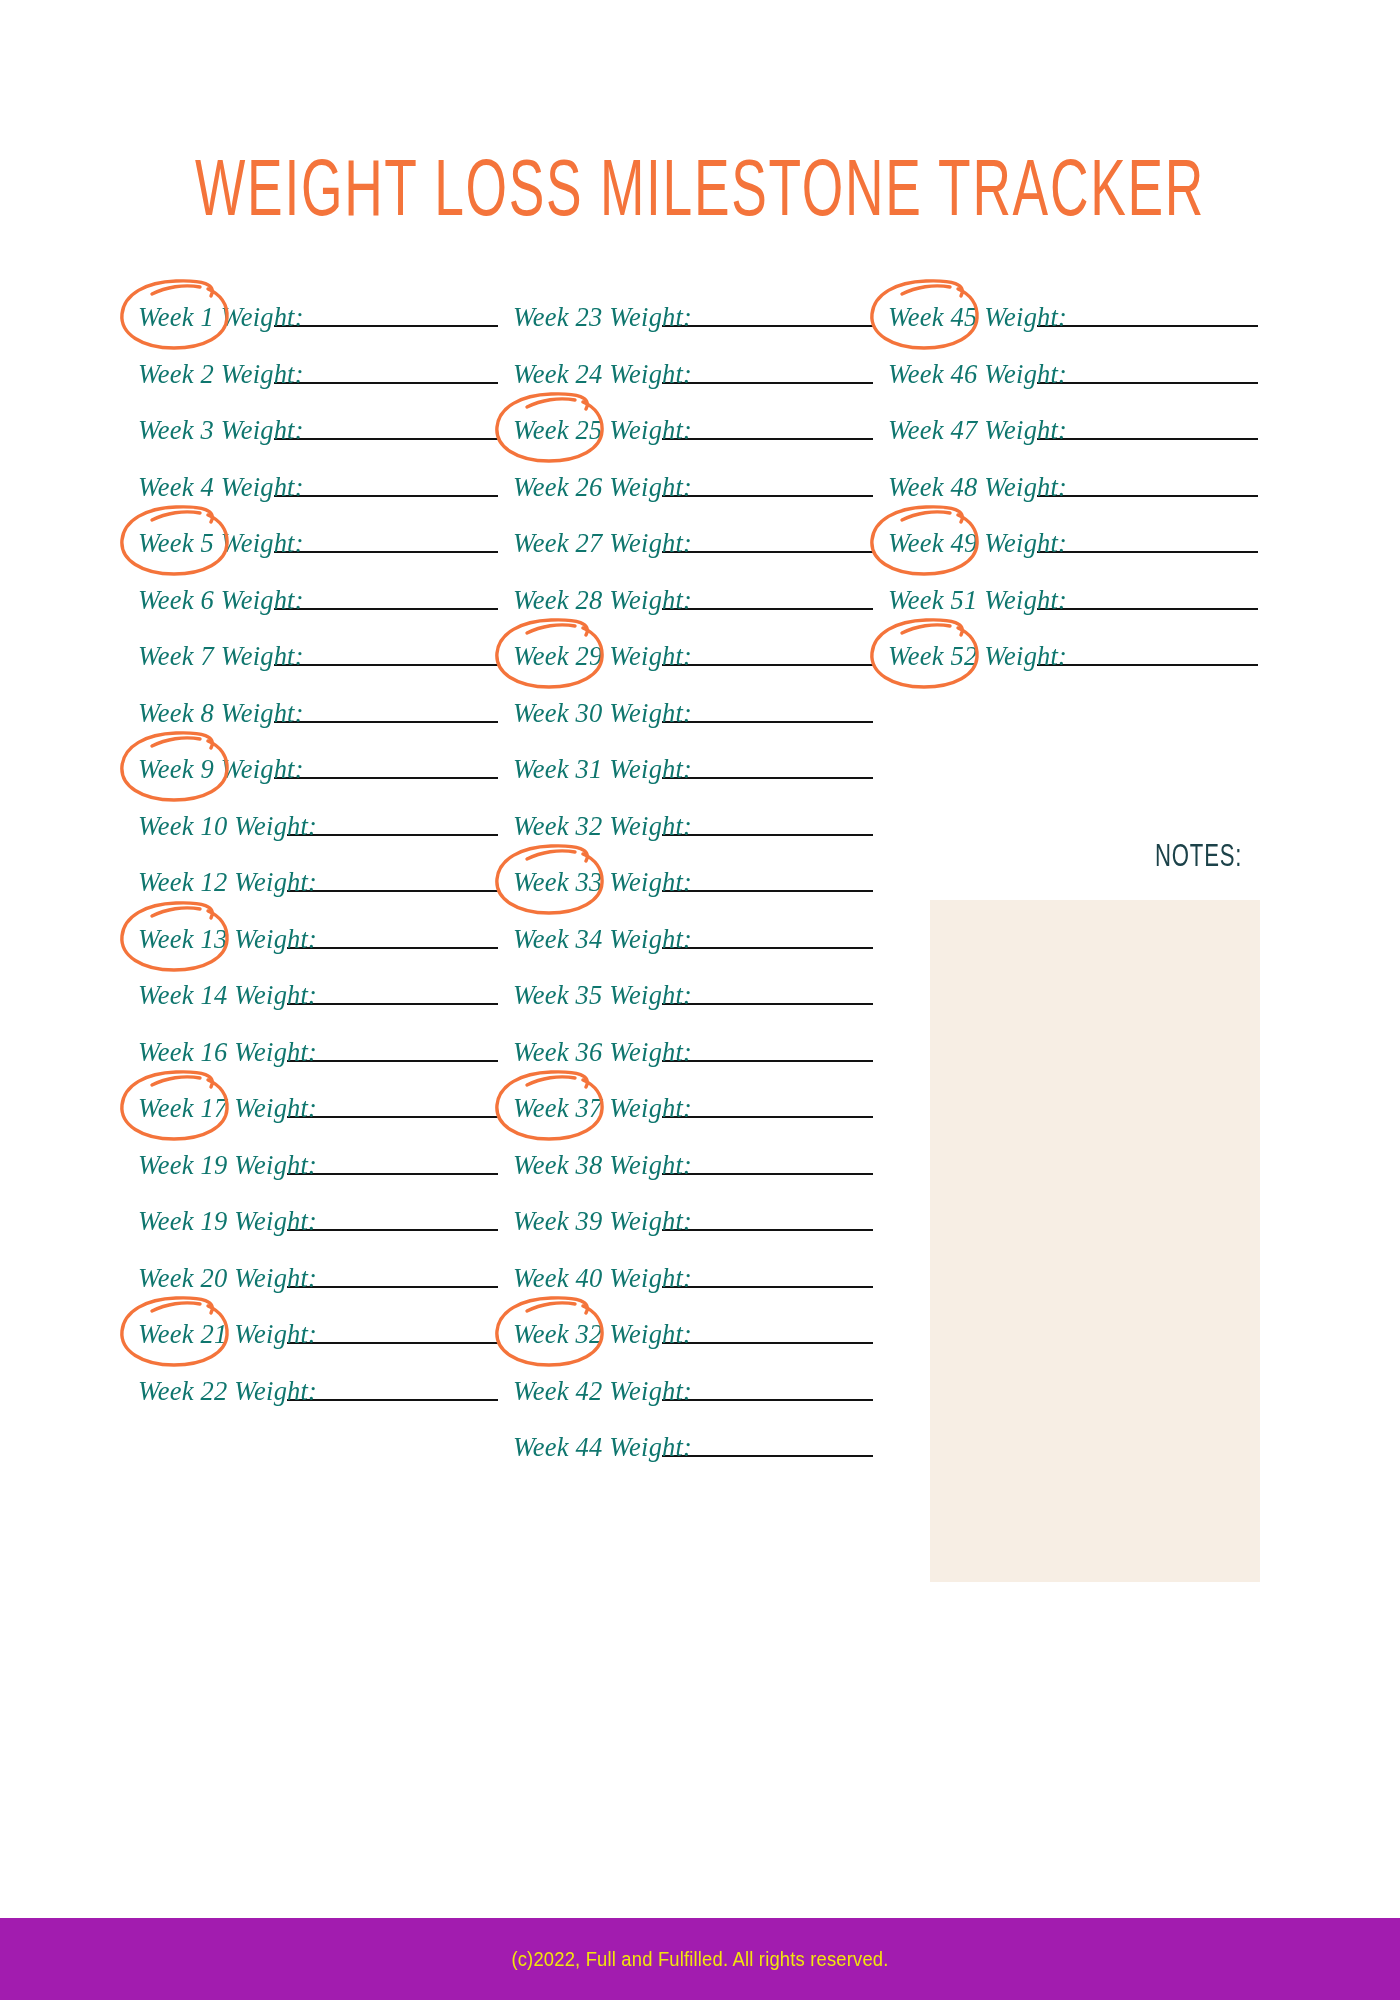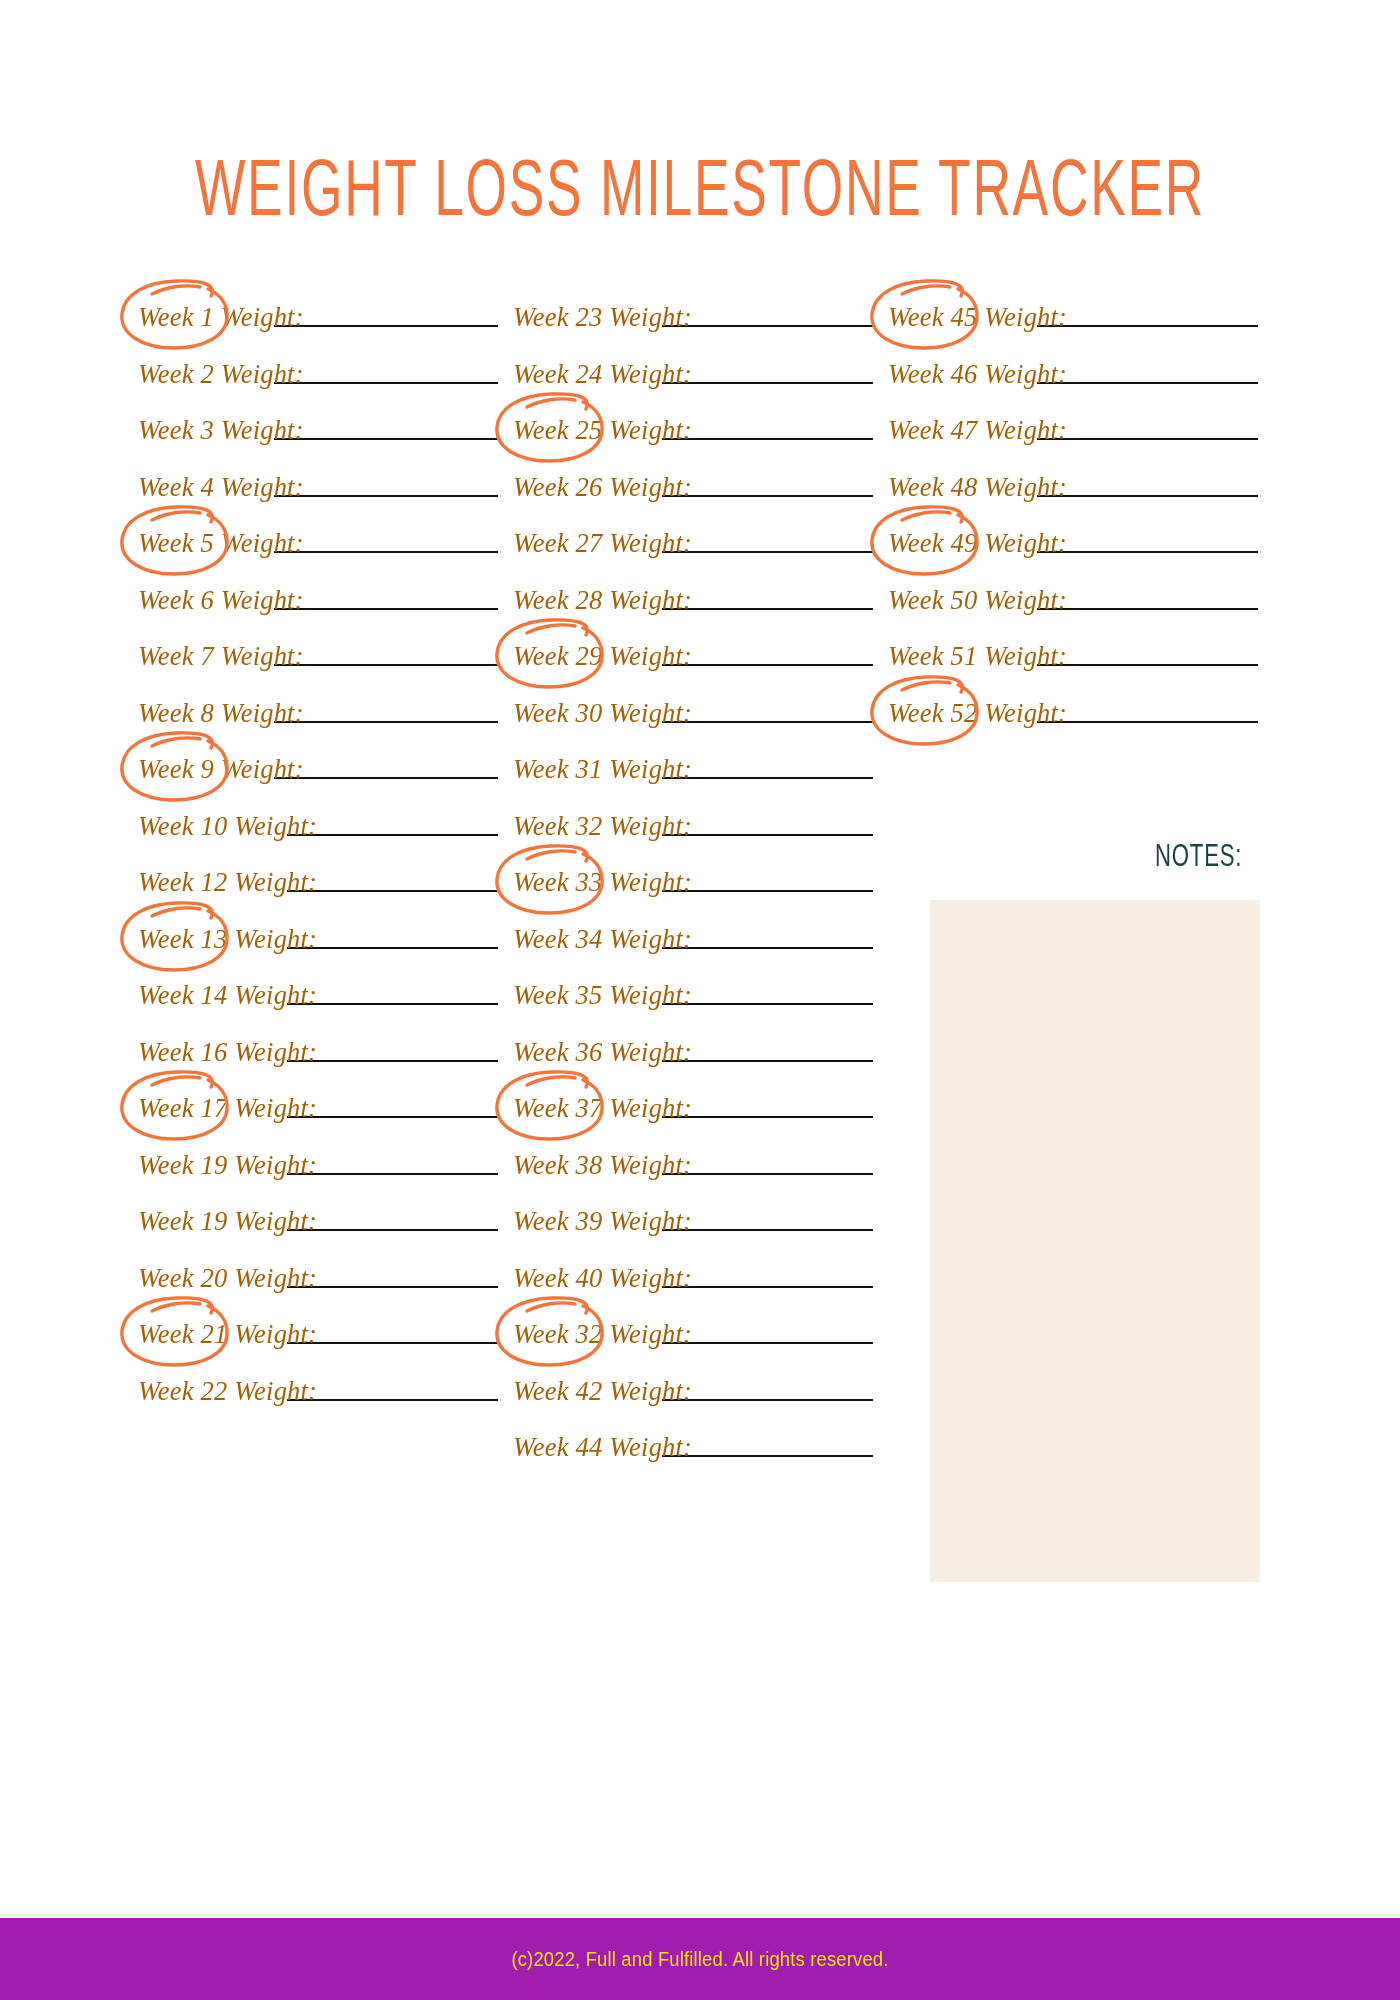--- a/index.html
+++ b/index.html
@@ -53,21 +53,21 @@
   
   .week-row {
     position: relative;
     height: 56.5px;
     display: flex;
     align-items: flex-start;
     white-space: nowrap;
   }
 
   .week-label {
-    color: #a16207;
+    color: #0f766e;
     font-family: "Liberation Serif", serif;
     font-style: italic;
     font-size: 26.5px;
     line-height: 30px;
     letter-spacing: 0.2px;
     position: relative;
     z-index: 2;
     padding-top: 2px;
     font-weight: 400;
   }
@@ -413,24 +413,20 @@
         <span class="circle-mark">
           <svg viewBox="0 0 126 76" preserveAspectRatio="none">
             <path d="M 95 18 C 101 6 86 2 60 3 C 30 4 8 16 6 36 C 4 56 26 70 58 70 C 88 70 110 58 111 40 C 112 26 104 16 92 11"></path>
             <path d="M 36 16 C 50 9 68 6 84 9"></path>
           </svg>
         </span>
         <span class="week-label">Week 49 Weight:</span>
         <span class="week-fill"></span>
       </div>
       <div class="week-row">
-        <span class="week-label">Week 50 Weight:</span>
-        <span class="week-fill"></span>
-      </div>
-      <div class="week-row">
         <span class="week-label">Week 51 Weight:</span>
         <span class="week-fill"></span>
       </div>
       <div class="week-row">
         <span class="circle-mark">
           <svg viewBox="0 0 126 76" preserveAspectRatio="none">
             <path d="M 95 18 C 101 6 86 2 60 3 C 30 4 8 16 6 36 C 4 56 26 70 58 70 C 88 70 110 58 111 40 C 112 26 104 16 92 11"></path>
             <path d="M 36 16 C 50 9 68 6 84 9"></path>
           </svg>
         </span>

